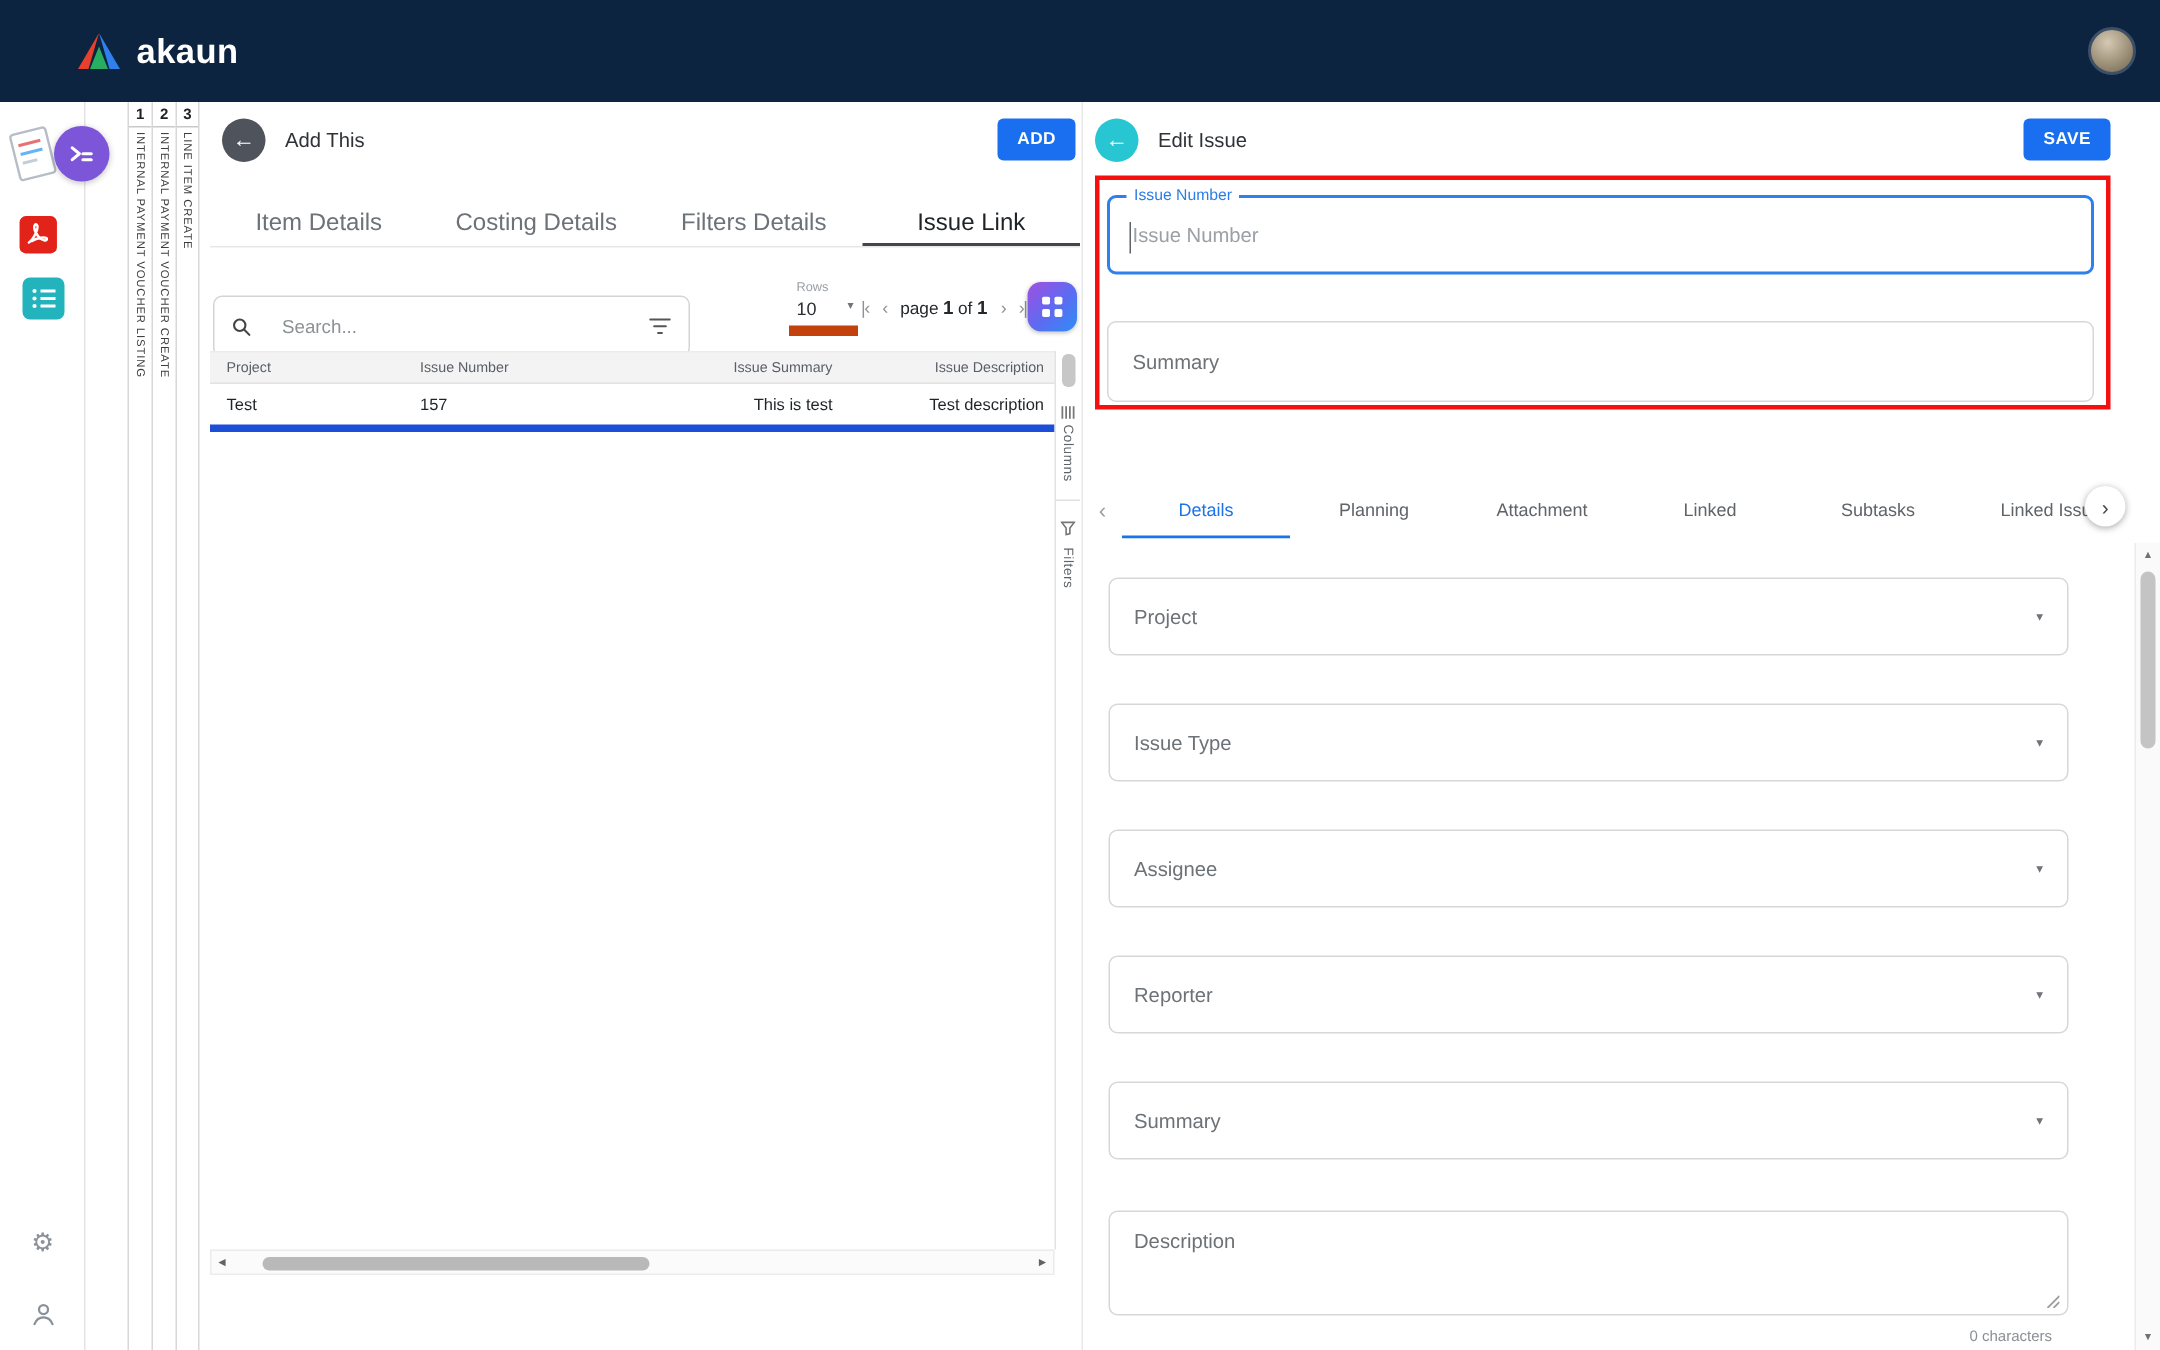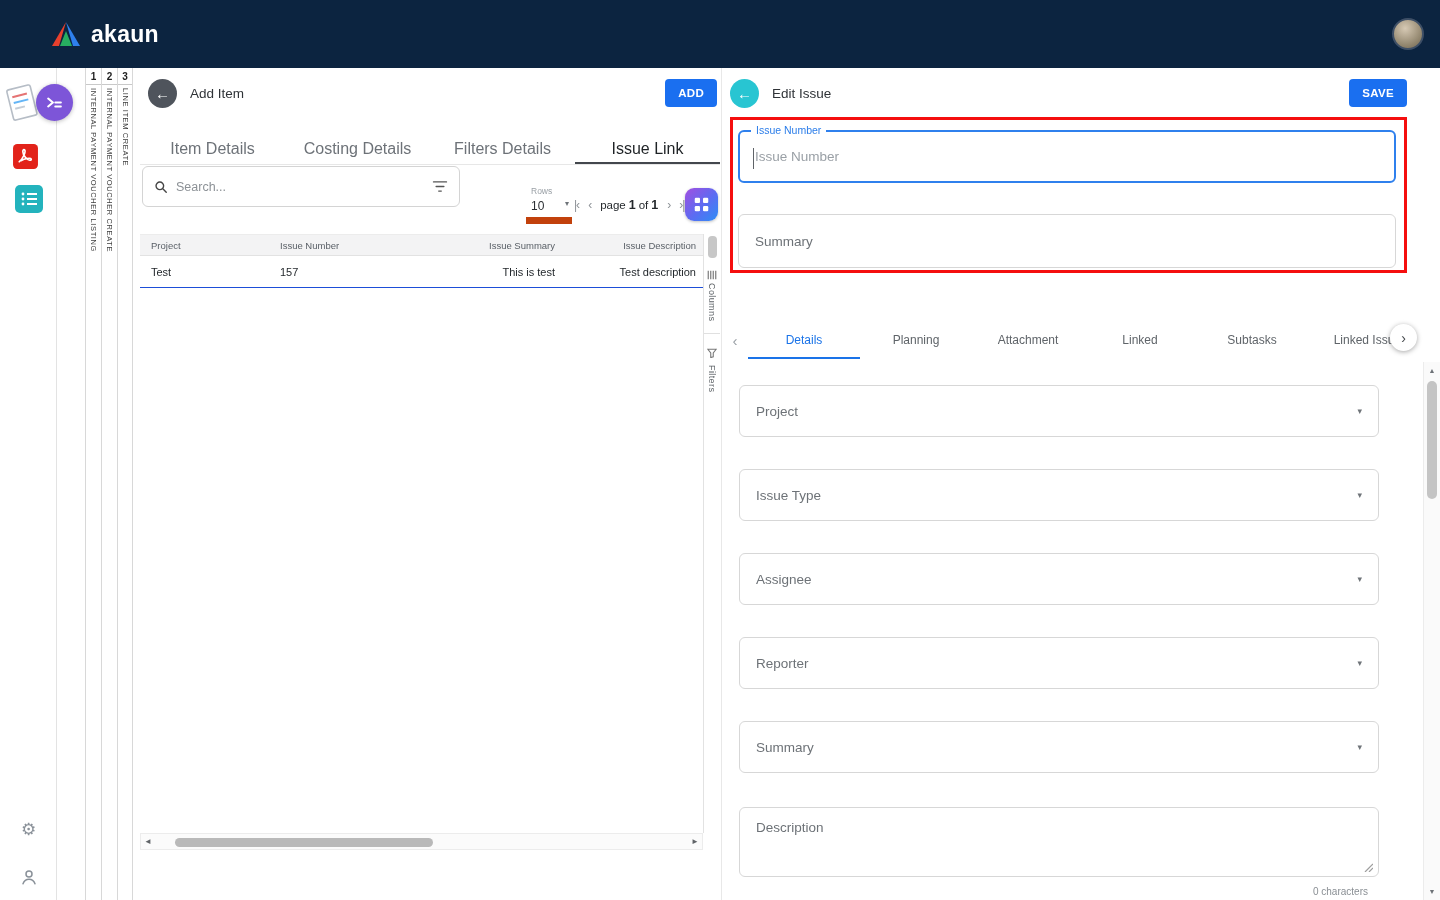--- a/index.html
+++ b/index.html
@@ -39,38 +39,38 @@
 .back-btn.teal{background:#28c5d2}
 .panel-title{font-size:13.5px;font-weight:400;color:#2f3337;margin-left:13px}
 .primary-btn{margin-left:auto;background:#1a6ff0;color:#fff;border:none;border-radius:4px;font-size:11.5px;font-weight:700;padding:8px 13px;letter-spacing:.3px;cursor:pointer;font-family:inherit}
 
 
 .tabs-l{position:absolute;top:60px;left:0;width:580px;height:37px;display:flex;border-bottom:1px solid #e7e7e7}
 .tab-l{flex:1;text-align:center;font-size:16px;color:#6d7278;padding-top:12px;cursor:pointer}
 .tab-l.active{color:#1f2326;border-bottom:2px solid #43474d}
 
 
-.searchbox{position:absolute;left:2px;top:98px;width:318px;height:41px;border:1px solid #d4d4d4;border-radius:6px;display:flex;align-items:center;padding:0 11px;gap:8px;background:#fff}
+.searchbox{position:absolute;left:2px;top:129px;width:318px;height:41px;border:1px solid #d4d4d4;border-radius:6px;display:flex;align-items:center;padding:0 11px;gap:20px;background:#fff}
 .searchbox input{flex:1;border:none;outline:none;font-size:12.5px;font-family:inherit;color:#333;background:transparent}
 .searchbox input::placeholder{color:#8c9196}
 .filter-btn{background:none;border:none;cursor:pointer;display:grid;place-items:center;padding:0}
 .rows-ctl{position:absolute;left:386px;top:118px;width:46px;cursor:pointer}
 .rows-cap{font-size:8.5px;color:#9aa0a6;display:block;margin:0 0 1px 5px}
 .rows-val{display:flex;justify-content:space-between;font-size:12px;color:#2b2f33;border-bottom:7px solid #c2410c;padding:2px 3px 4px 5px}
 .rows-caret{font-size:8px;color:#6f7479}
 .pager{position:absolute;left:434px;top:130px;display:flex;align-items:center;gap:9px;font-size:12px;color:#9aa0a6}
 .pg-btn{cursor:pointer;font-size:12px;color:#8d9297;letter-spacing:-1px}
 .pg-text{color:#24282c;font-size:11.5px;display:flex;gap:3px;align-items:baseline}
 .pg-text b{font-size:12.5px}
 .apps-btn{position:absolute;left:545px;top:120px;width:33px;height:33px;border:none;border-radius:9px;background:linear-gradient(135deg,#a14fe0 0%,#5b6cf2 55%,#2e8df5 100%);display:grid;place-items:center;cursor:pointer;box-shadow:0 1px 3px rgba(0,0,0,.25)}
 
 
 .table{position:absolute;left:0;top:166px;width:563px}
 .thead{height:22px;background:#f3f3f4;border-top:1px solid #ececec;border-bottom:1px solid #e2e2e2;display:flex;align-items:center;font-size:9.5px;color:#595f66}
-.trow{height:32px;display:flex;align-items:center;font-size:11px;color:#1f2428;border-bottom:1px solid #1d4ed8;cursor:pointer}
+.trow{height:32px;display:flex;align-items:center;font-size:11px;color:#1f2428;border-bottom:5px solid #1d4ed8;cursor:pointer}
 .c-project{width:140px;padding-left:11px}
 .c-number{width:135px}
 .c-summary{width:140px;text-align:right}
 .c-desc{width:145px;text-align:right;padding-right:4px}
 
 
 .side-rail{position:absolute;left:563px;top:166px;bottom:67px;width:17px;border-left:1px solid #e2e2e2;display:flex;flex-direction:column;align-items:center}
 .mini-thumb{width:9px;height:22px;background:#c7c7c7;border-radius:4px;margin-top:2px;cursor:grab}
 .rail-grip{margin-top:12px;line-height:0}
 .rail-vlabel{writing-mode:vertical-rl;font-size:9px;color:#5f6468;margin-top:3px;letter-spacing:.4px;cursor:pointer}
@@ -181,21 +181,21 @@
     <span class="vtab-num">3</span>
     <span class="vtab-label">LINE ITEM CREATE</span>
   </div>
 </nav>
 
 <section class="panel panel-left">
   <div class="panel-head">
     <button class="back-btn dark">
         <span>←</span>
       </button>
-    <h1 class="panel-title">Add Item</h1>
+    <h1 class="panel-title">Add This</h1>
     <button class="primary-btn">ADD</button>
   </div>
 
   <div class="tabs-l">
     <div class="tab-l">Item Details</div>
     <div class="tab-l">Costing Details</div>
     <div class="tab-l">Filters Details</div>
     <div class="tab-l active">Issue Link</div>
   </div>
 

